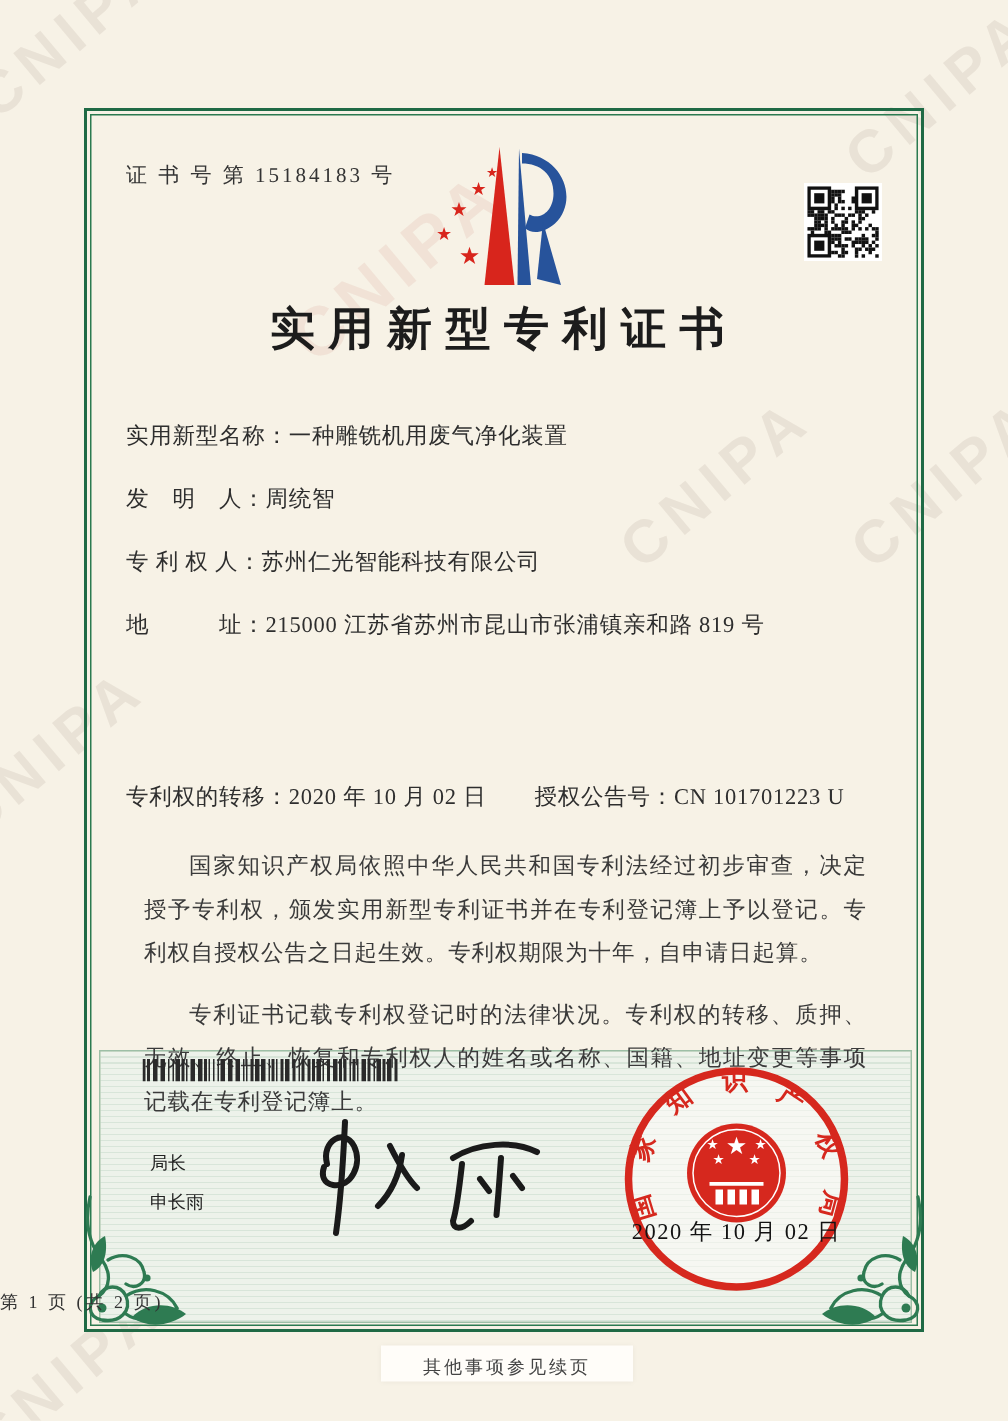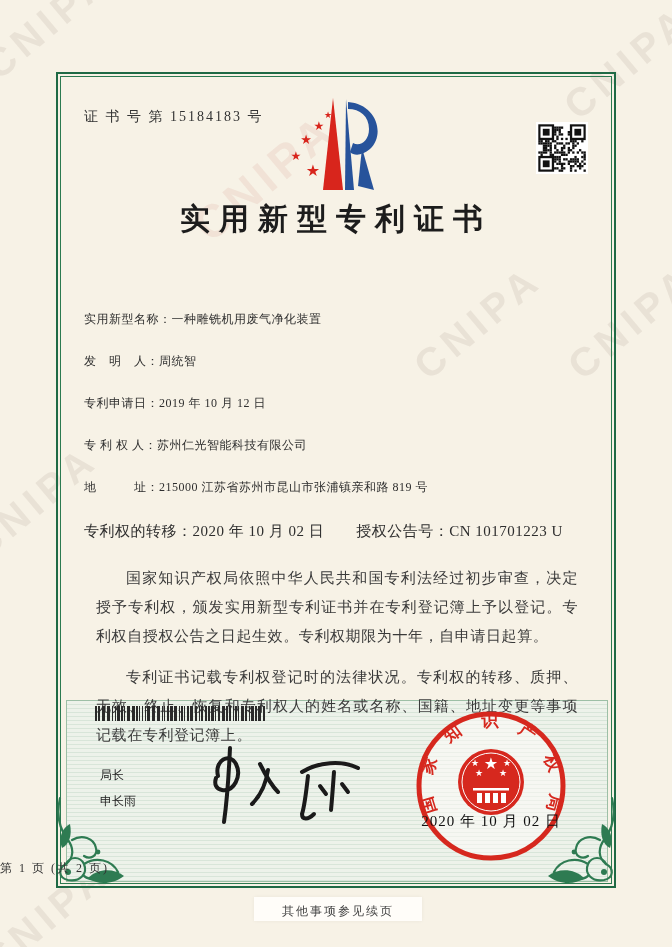--- a/index.html
+++ b/index.html
@@ -27,21 +27,21 @@
   .cert-number{
     position:absolute;left:84px;top:108px;font-size:14px;letter-spacing:2px;color:#333;
   }
   .logo{position:absolute;left:286px;top:96px;width:96px;height:102px;}
   .qr{position:absolute;left:536px;top:122px;width:52px;height:52px;background:#fff;}
   .title{
     position:absolute;left:0;top:199px;width:672px;text-align:center;
     font-size:30px;font-weight:bold;letter-spacing:9px;color:#1c1c1c;
   }
   
-  .fields{position:absolute;left:84px;top:281px;width:505px;font-size:12px;margin-top:28px;}
+  .fields{position:absolute;left:84px;top:281px;width:505px;font-size:15px;}
   .field-row{height:42px;line-height:20px;letter-spacing:0.5px;white-space:nowrap;}
   .field-row .lbl{color:#2e2e2e;}
   .field-row .val{color:#2e2e2e;}
   .grant-row{position:absolute;left:84px;top:522px;width:505px;font-size:15px;white-space:nowrap;letter-spacing:0.5px;}
   .grant-left{display:inline-block;width:268px;}
   
   .paras{
     position:absolute;left:84px;top:552px;width:506px;
     font-size:15px;line-height:29px;text-align:justify;letter-spacing:0.6px;color:#3a3a3a;
   }
@@ -292,23 +292,20 @@
 <div class="title">实用新型专利证书</div>
 
 <div class="fields">
   <div class="field-row">
     <span class="lbl">实用新型名称：</span><span class="val">一种雕铣机用废气净化装置</span>
   </div>
   <div class="field-row">
     <span class="lbl">发　明　人：</span><span class="val">周统智</span>
   </div>
   <div class="field-row">
-    <span class="lbl">专利申请日：</span><span class="val">2019 年 10 月 12 日</span>
-  </div>
-  <div class="field-row">
     <span class="lbl">专 利 权 人：</span><span class="val">苏州仁光智能科技有限公司</span>
   </div>
   <div class="field-row">
     <span class="lbl">地　　　址：</span><span class="val">215000 江苏省苏州市昆山市张浦镇亲和路 819 号</span>
   </div>
 </div>
 
 <div class="grant-row">
   <span class="grant-left"><span>专利权的转移：</span><span>2020 年 10 月 02 日</span></span>
   <span><span>授权公告号：</span><span>CN 101701223 U</span></span>

